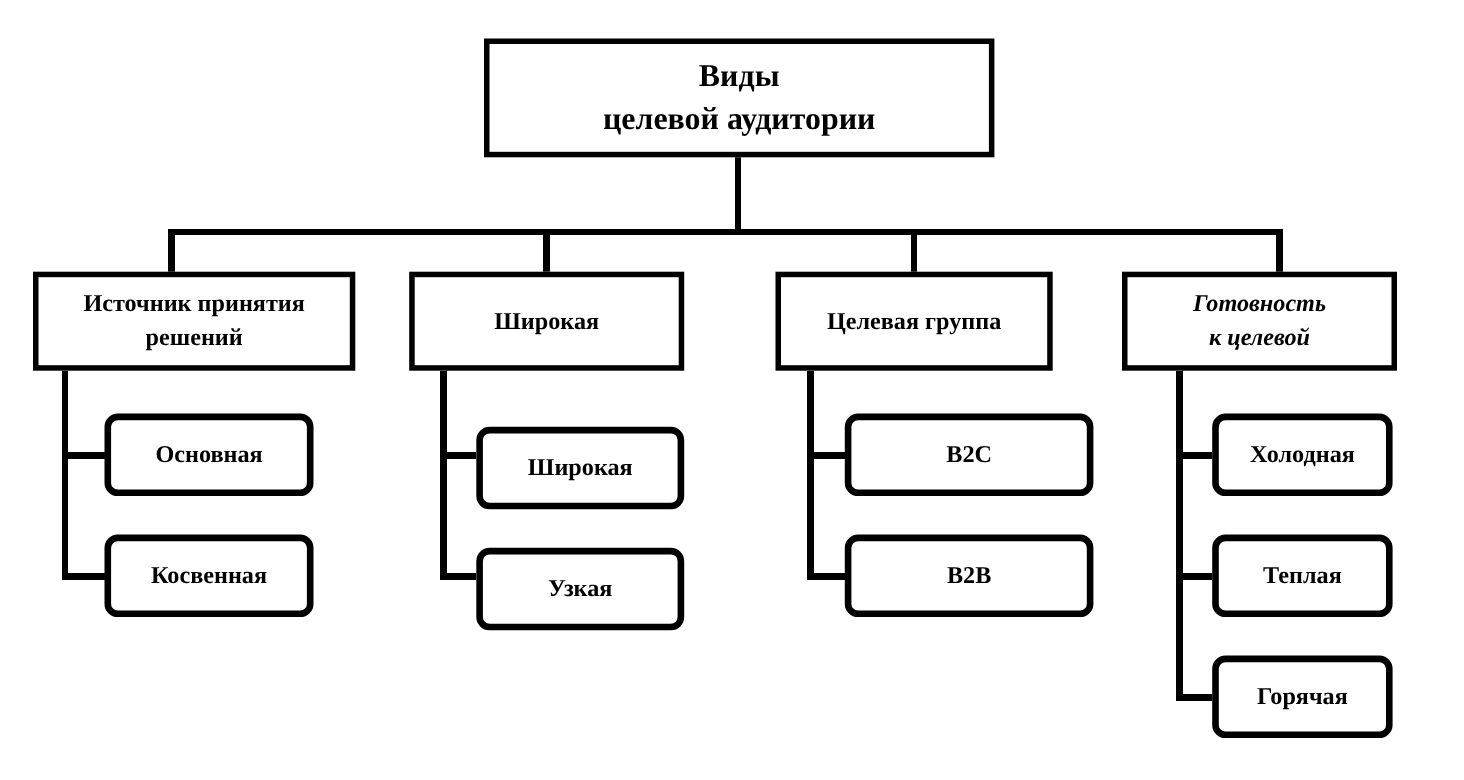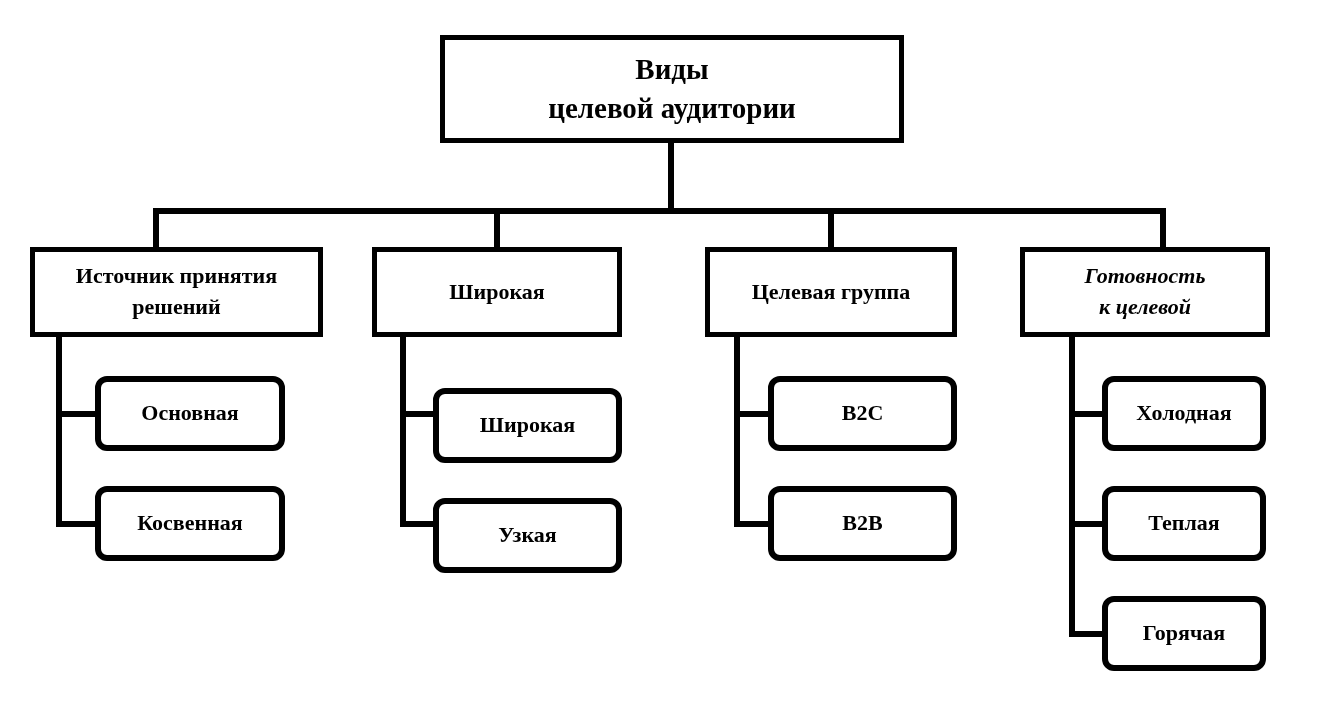--- a/index.html
+++ b/index.html
@@ -57,21 +57,21 @@
   .cat-4 { left: 1020px; width: 250px; font-style: italic; }
   .leaf-node {
     border-width: 6px;
     border-radius: 12px;
     font-size: 22px;
     line-height: 1.3;
     height: 75px;
   }
   .col-1 { left: 95px;   width: 190px; }
   .col-2 { left: 433px;  width: 189px; margin-top: 12px; }
-  .col-3 { left: 768px;  width: 189px; }
+  .col-3 { left: 768px;  width: 226px; }
   .col-4 { left: 1102px; width: 164px; text-align: center; }
   .row-1 { top: 376px; }
   .row-2 { top: 486px; }
   .row-3 { top: 596px; }
 </style>
 </head>
 <body>
 
 <div class="canvas">
 

